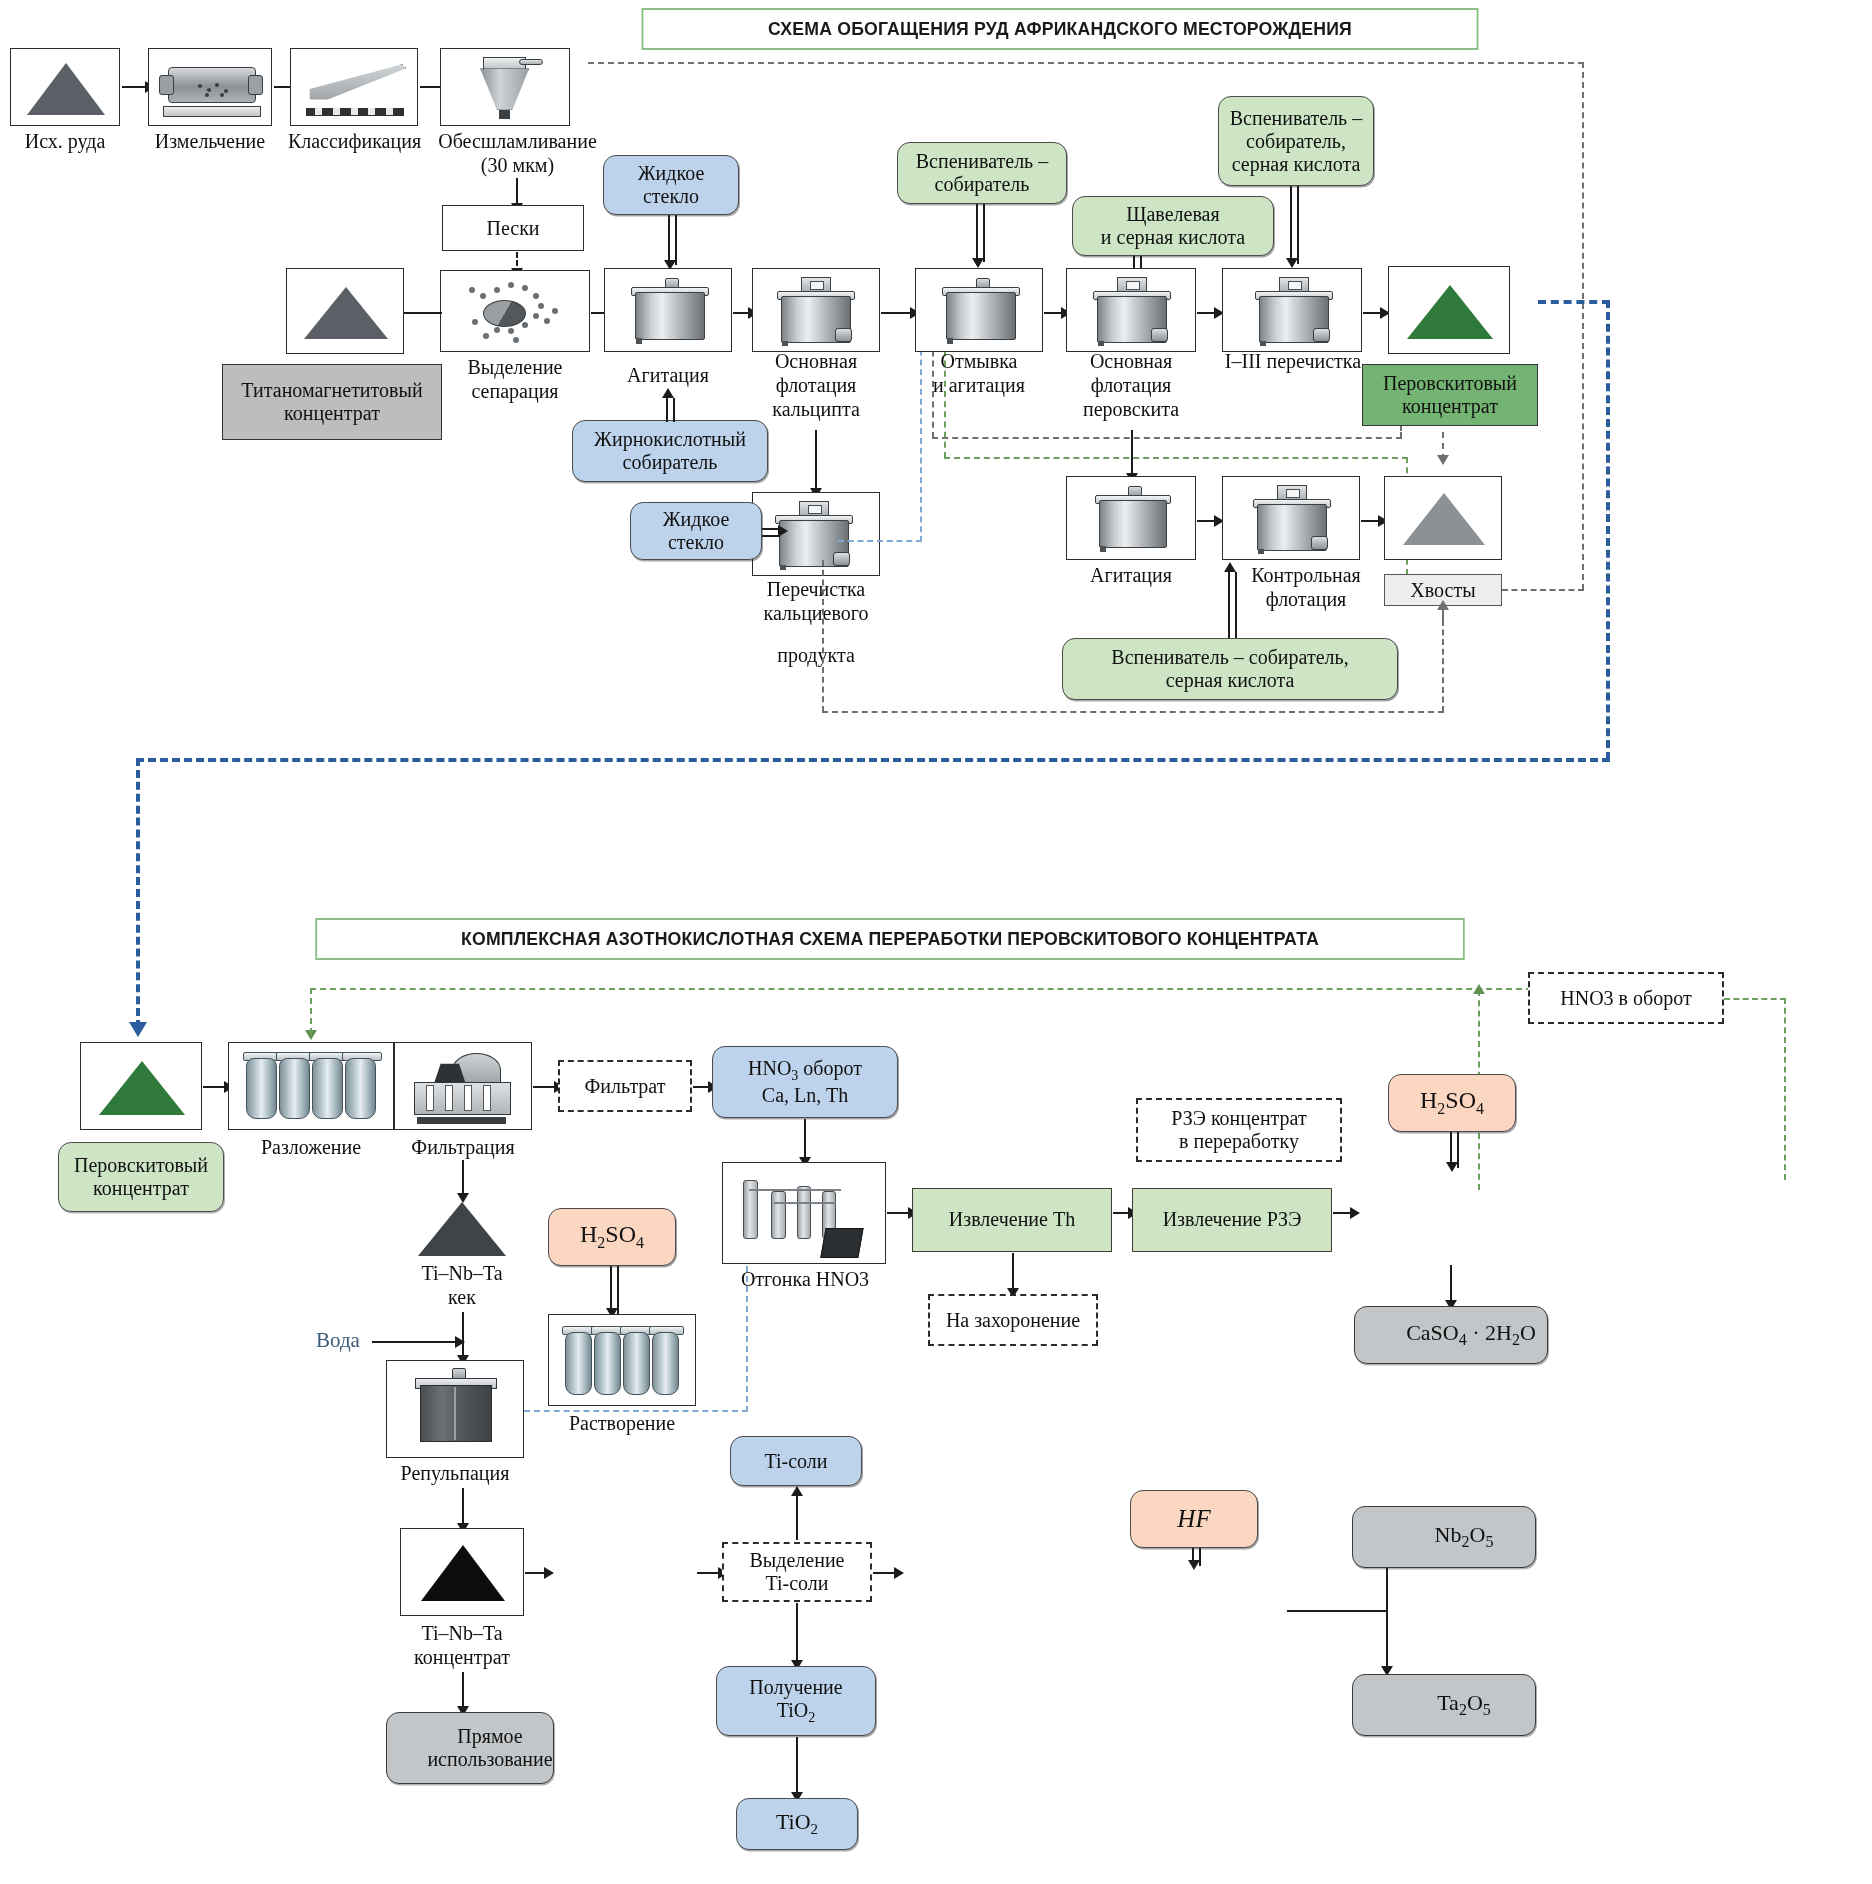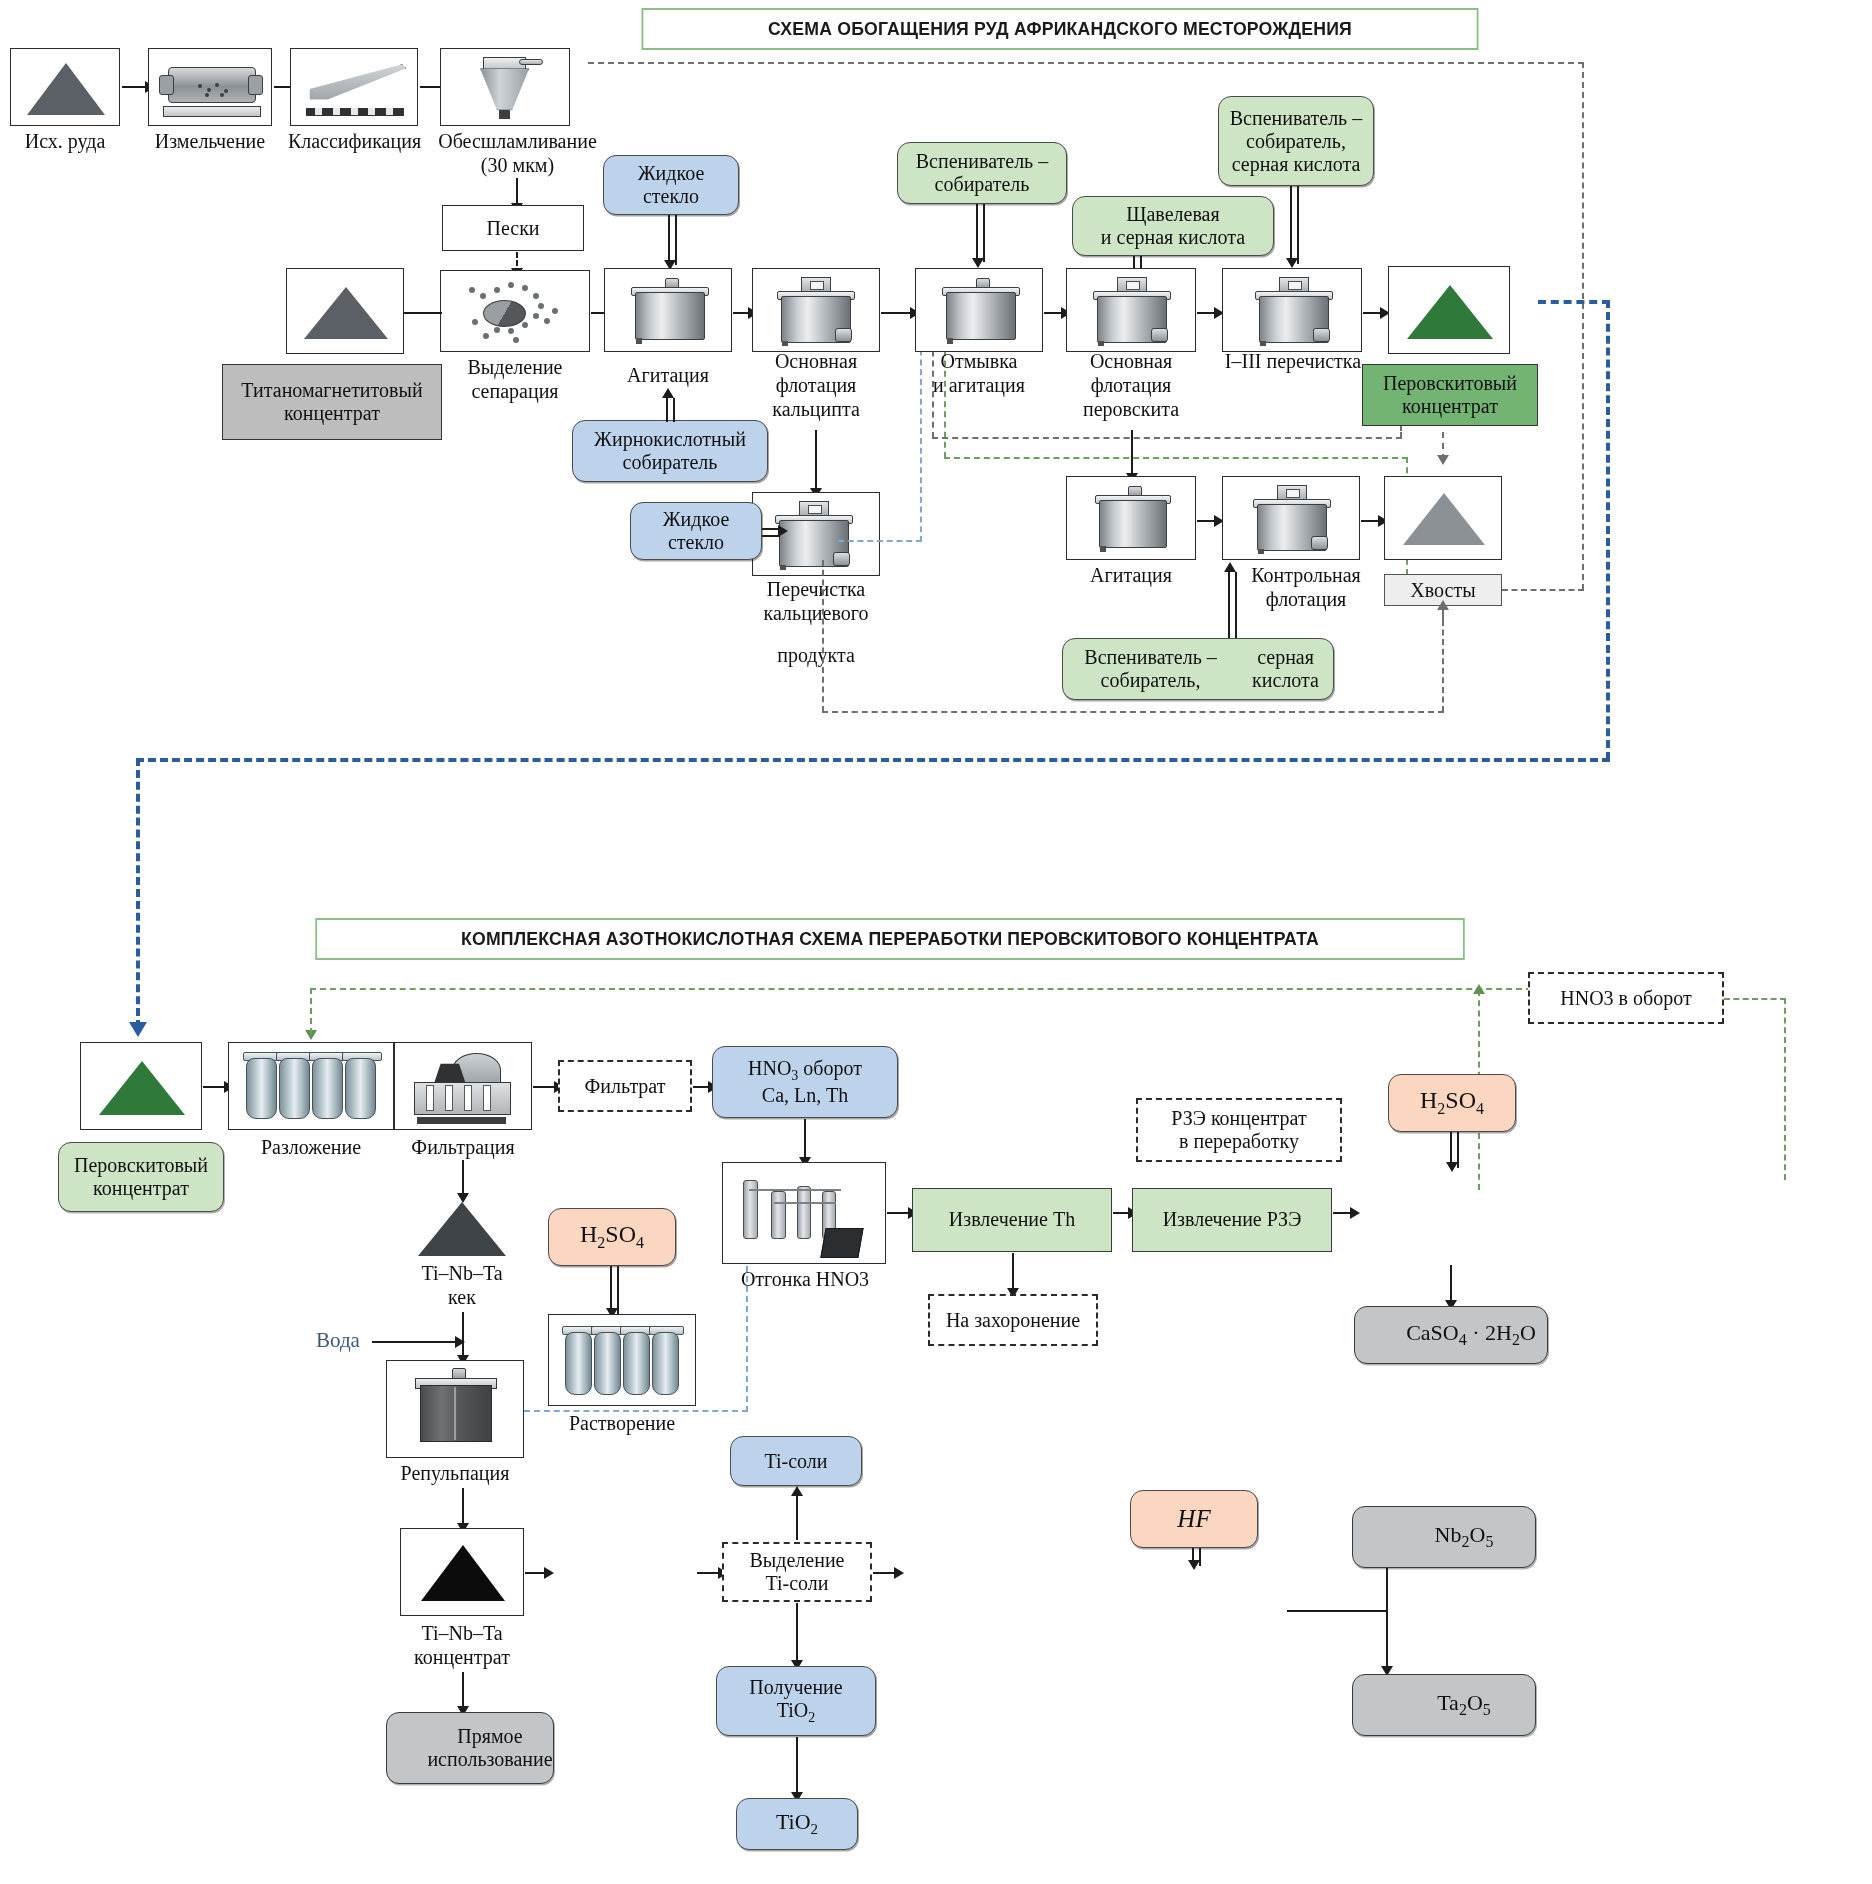--- a/index.html
+++ b/index.html
@@ -446,21 +446,21 @@
       <div class="cage"></div>
         <div class="lid"></div>
         <div class="body"></div>
         <div class="spigot"></div>
         <div class="foot"></div>
     </div>
   </div>
   <div class="abs cap" style="left:1232px;top:564px;width:148px;">Контрольная</div>
   <div class="abs cap" style="left:1232px;top:588px;width:148px;">флотация</div>
 
-  <div class="abs reag reag-green ctr" style="left:1062px;top:638px;width:272px;height:62px;flex-direction:row;">
+  <div class="abs reag reag-green ctr" style="left:1062px;top:638px;width:336px;height:62px;flex-direction:column;">
     <div>Вспениватель – собиратель,</div>
     <div>серная кислота</div>
   </div>
   <div class="ln dblv" style="left:1228px;top:572px;height:66px;"></div>
   <div class="arrow ar-u" style="left:1224px;top:562px;"></div>
 
   <div class="ln hline" style="left:1361px;top:520px;width:20px;"></div>
   <div class="arrow ar-r" style="left:1378px;top:515px;"></div>
 
   <div class="abs pic" style="left:1384px;top:476px;width:118px;height:84px;">

